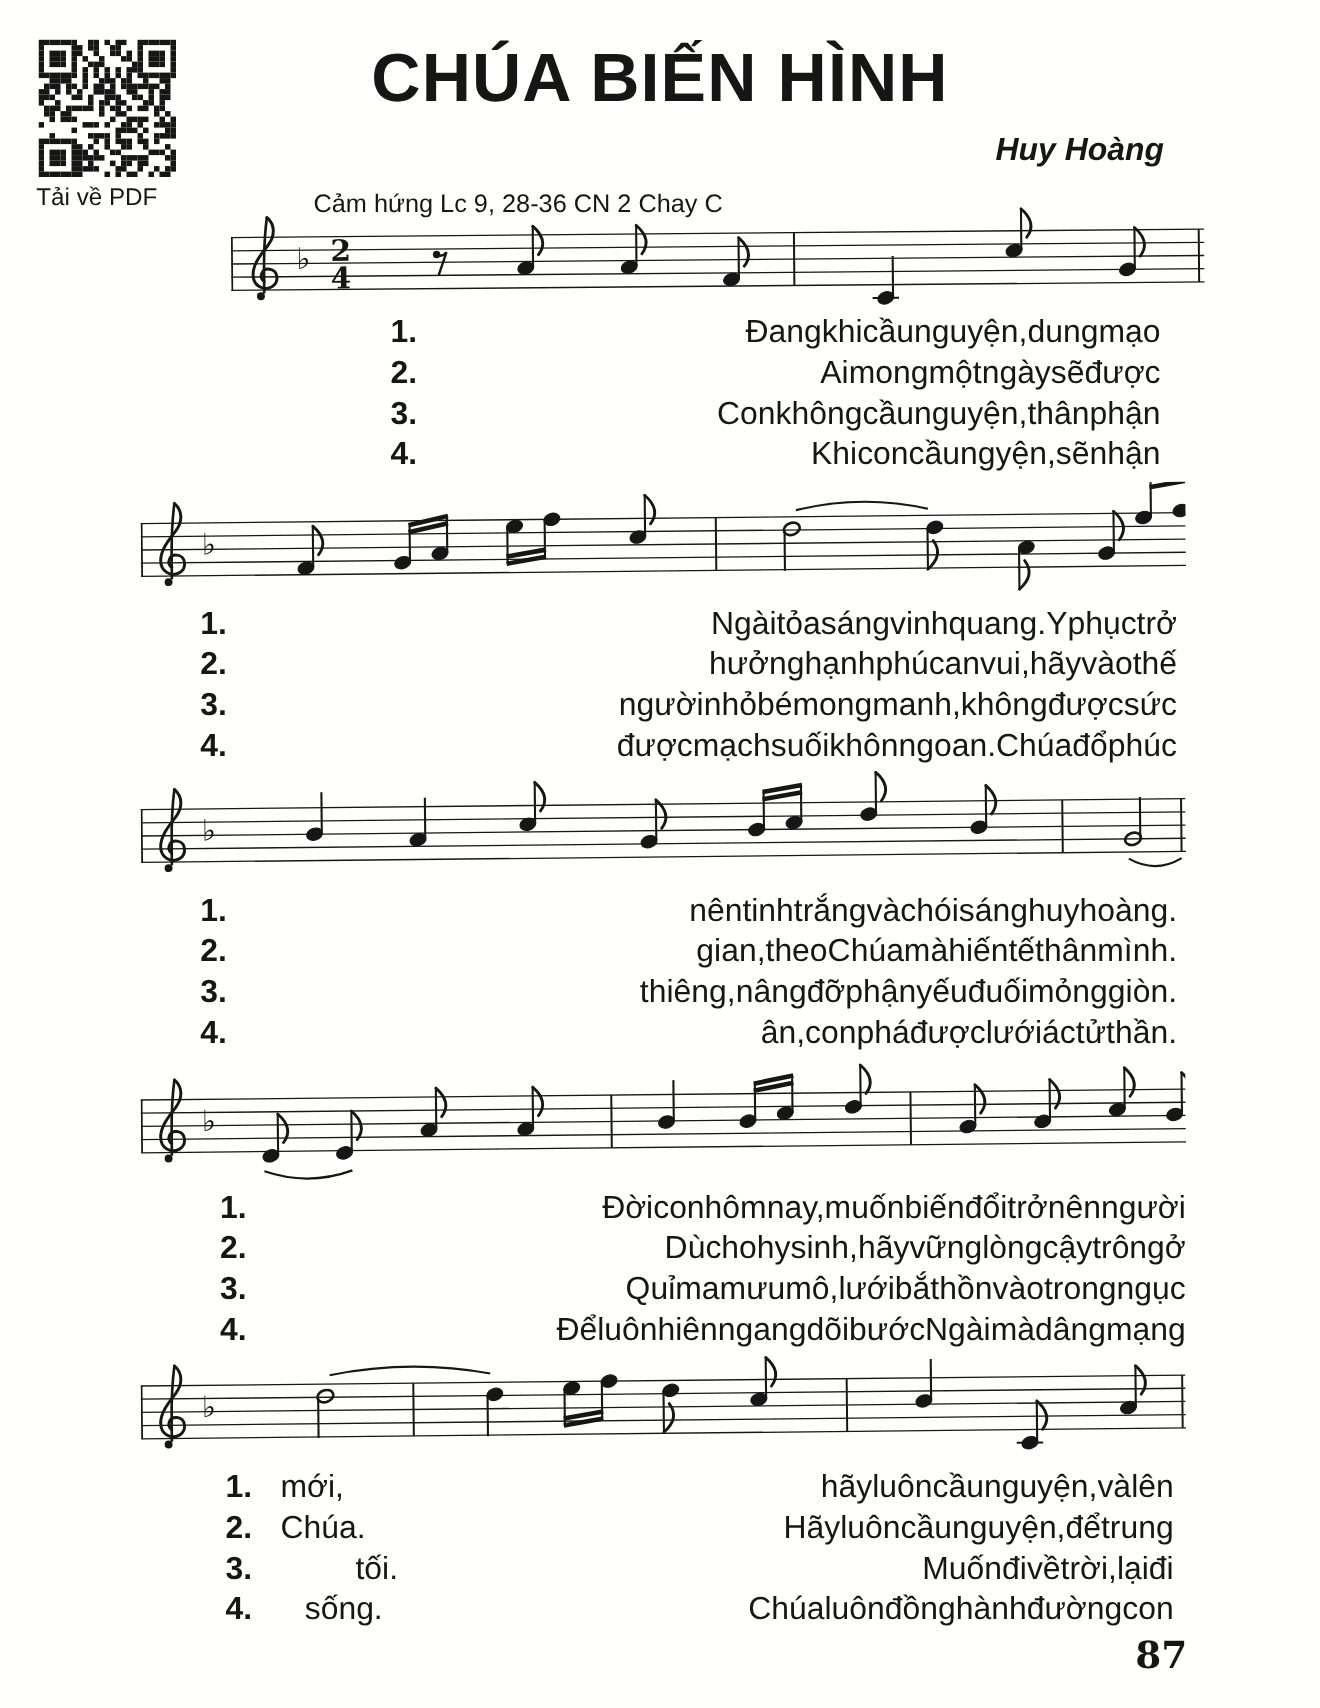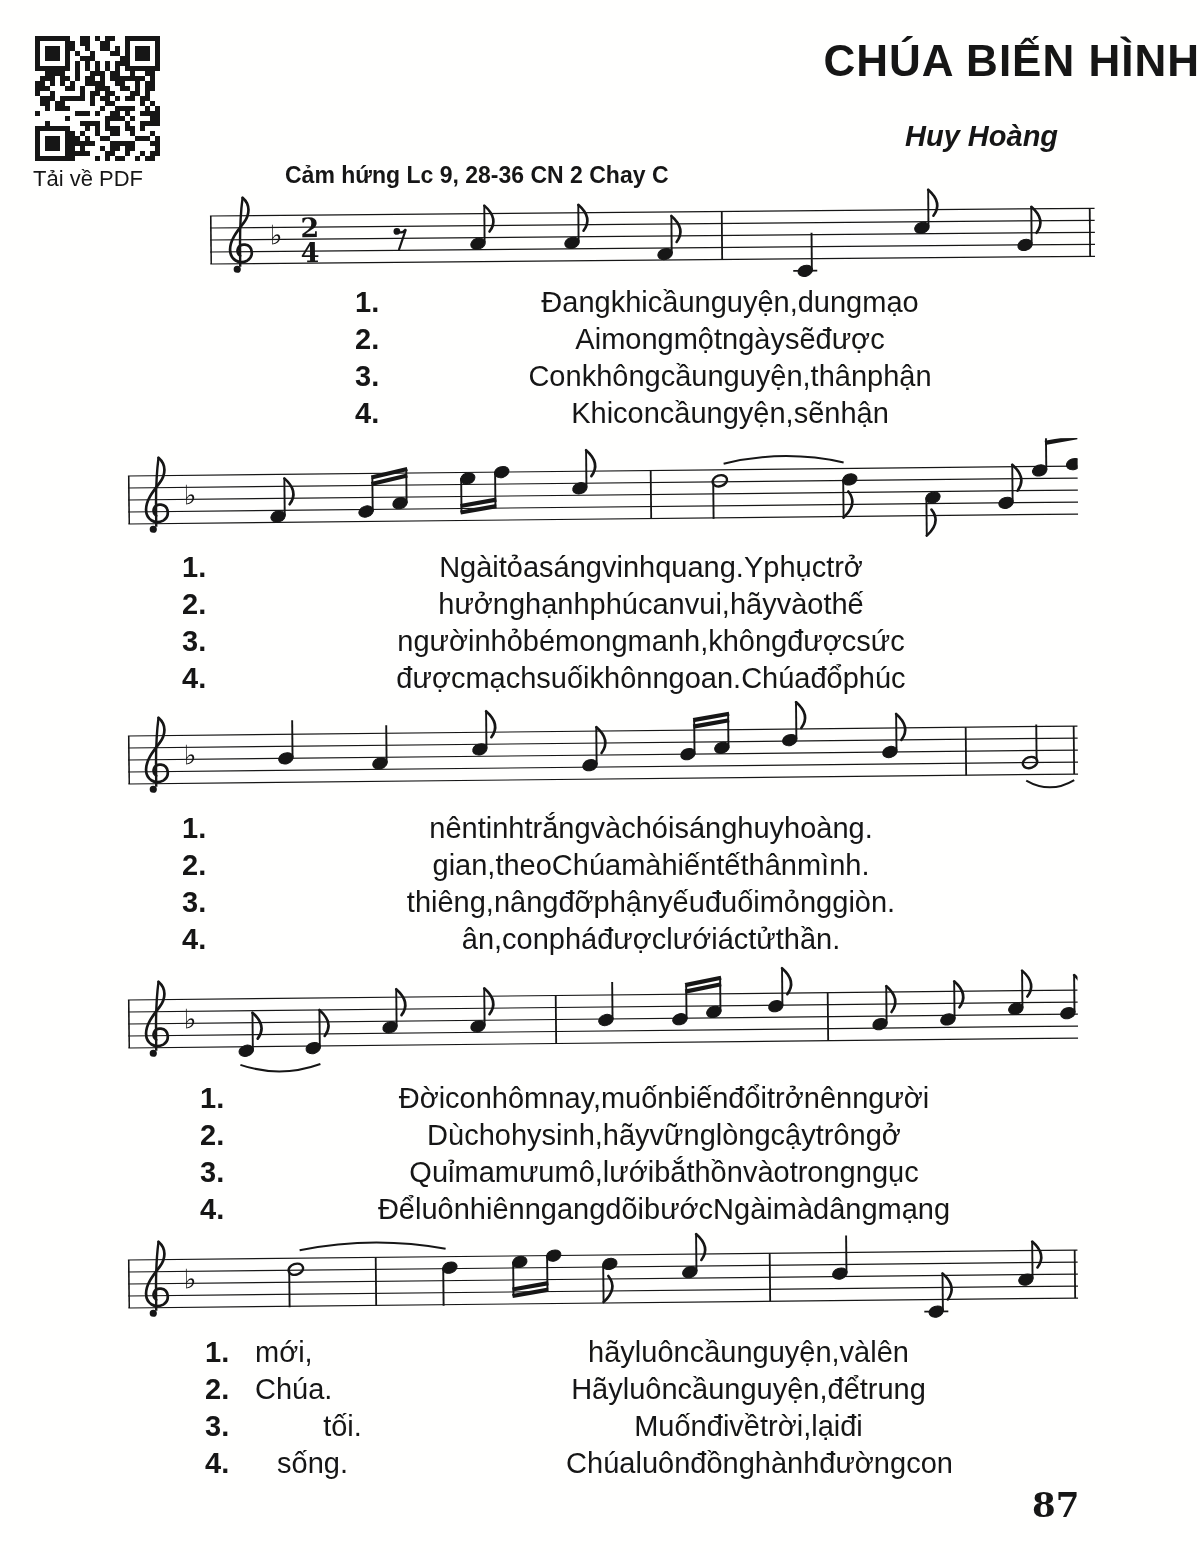--- a/index.html
+++ b/index.html
@@ -1,34 +1,34 @@
 <!DOCTYPE html>
 <html><head>
 <meta charset="utf-8">
 <style>
   html,body{margin:0;padding:0;background:#e8e8e8;}
   .page{position:relative;width:1200px;height:1553px;background:#fffffe;
         font-family:"Liberation Sans",sans-serif;color:#161616;overflow:hidden;margin:0 auto;}
-  .title{position:absolute;top:36px;left:0;width:100%;text-align:right;
-         font-size:44px;font-weight:bold;letter-spacing:1px;margin:0;}
+  .title{position:absolute;top:36px;left:0;width:100%;text-align:center;
+         font-size:62px;font-weight:bold;letter-spacing:1px;margin:0;}
   .composer{position:absolute;top:120px;left:893px;font-size:29px;
             font-weight:bold;font-style:italic;margin-left:12px;}
-  .caption{position:absolute;top:162px;left:285px;font-size:23px;font-weight:bold;}
+  .caption{position:absolute;top:172px;left:285px;font-size:23px;}
   .qr-wrap{position:absolute;top:36px;left:33px;width:128px;text-align:left;cursor:pointer;}
   .qr-wrap svg{display:block;margin:0 auto;}
   .qr-label{font-size:22px;margin-top:5px;white-space:nowrap;}
   .pageno{position:absolute;top:1485px;left:1032px;font-family:"DejaVu Serif",serif;
           font-weight:bold;font-size:34px;}
   .staff{position:absolute;height:110px;transform-origin:0 50%;}
   .staff svg{display:block;}
   .lyric-block{position:absolute;}
   .lyric-row{display:flex;align-items:baseline;height:37px;font-size:29px;white-space:nowrap;}
   .vnum{flex:0 0 50px;font-weight:bold;}
   .lead{flex:0 0 auto;}
-  .words{flex:1;display:flex;justify-content:center;}
+  .words{flex:1;display:flex;justify-content:flex-end;}
 </style>
 </head>
 <body>
 
 <div class="page">
 
   <div class="qr-wrap">
     <svg id="qr" width="125" height="125" viewBox="0 0 125 125">
         <rect x="0" y="0" width="5" height="5" fill="#161616"></rect>
         <rect x="5" y="0" width="5" height="5" fill="#161616"></rect>

